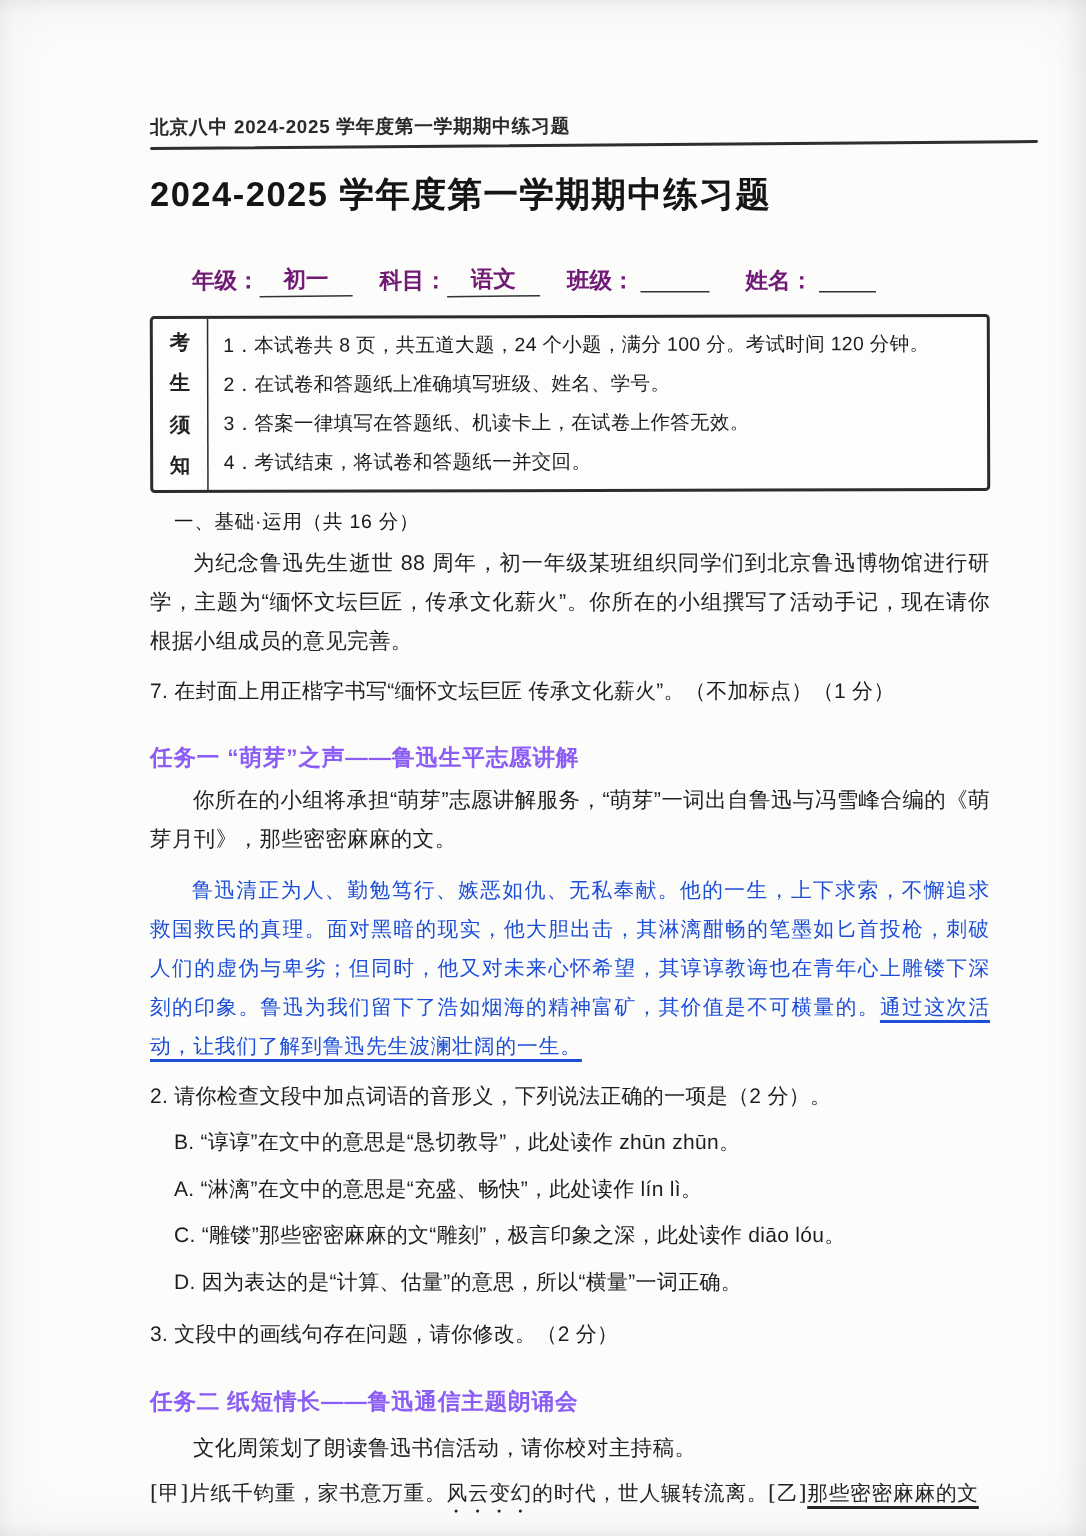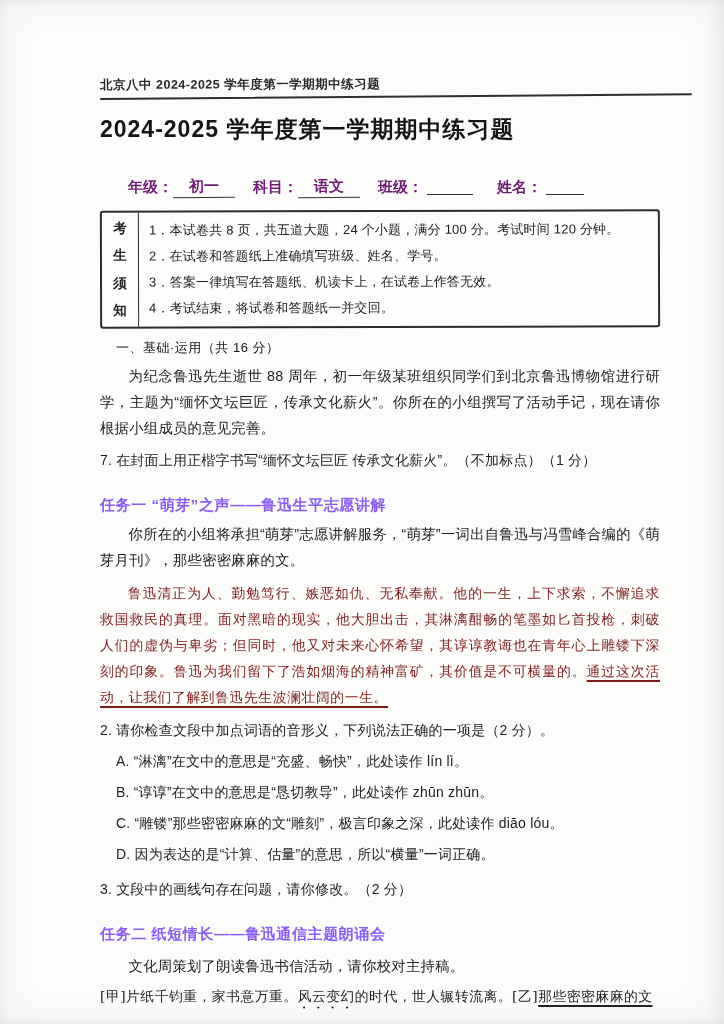--- a/index.html
+++ b/index.html
@@ -86,21 +86,21 @@
   .q-line{
     margin-top:7px;font-size:14px;line-height:24px;color:#1e1e1e;letter-spacing:0.2px;
   }
   .task-heading{
     margin-top:24px;
     font-size:15px;font-weight:bold;color:#8b5cf6;letter-spacing:0.6px;
   }
   .passage{
     margin-top:8px;font-size:13.8px;line-height:26px;
     font-family:Liberation Sans, sans-serif;
-    text-align:justify;color:#7f1d1d;letter-spacing:0.6px;
+    text-align:justify;color:#1d4ed8;letter-spacing:0.6px;
   }
   .passage .indent{display:inline-block;width:2em;}
   .underline-seg{
     text-decoration:underline;
     text-decoration-thickness:1.6px;
     text-underline-offset:4px;
   }
   .options{margin-top:4px;margin-left:16px;font-size:14px;color:#1e1e1e;}
   .option{line-height:31px;letter-spacing:0.2px;}
   .dotted-seg{
@@ -162,22 +162,22 @@
     <div class="para">为纪念鲁迅先生逝世 88 周年，初一年级某班组织同学们到北京鲁迅博物馆进行研学，主题为“缅怀文坛巨匠，传承文化薪火”。你所在的小组撰写了活动手记，现在请你根据小组成员的意见完善。</div>
     <div class="q-line">7. 在封面上用正楷字书写“缅怀文坛巨匠 传承文化薪火”。（不加标点）（1 分）</div>
 
     <div class="task-heading">任务一 “萌芽”之声——鲁迅生平志愿讲解</div>
     <div class="para">你所在的小组将承担“萌芽”志愿讲解服务，“萌芽”一词出自鲁迅与冯雪峰合编的《萌芽月刊》，那些密密麻麻的文。</div>
 
     <div class="passage"><span class="indent"></span><span>鲁迅清正为人、勤勉笃行、嫉恶如仇、无私奉献。他的一生，上下求索，不懈追求救国救民的真理。面对黑暗的现实，他大胆出击，其淋漓酣畅的笔墨如匕首投枪，刺破人们的虚伪与卑劣；但同时，他又对未来心怀希望，其谆谆教诲也在青年心上雕镂下深刻的印象。鲁迅为我们留下了浩如烟海的精神富矿，其价值是不可横量的。</span><span class="underline-seg">通过这次活动，让我们了解到鲁迅先生波澜壮阔的一生。</span></div>
 
     <div class="q-line">2. 请你检查文段中加点词语的音形义，下列说法正确的一项是（2 分）。</div>
     <div class="options">
+      <div class="option">B. “谆谆”在文中的意思是“恳切教导”，此处读作 zhūn zhūn。</div>
       <div class="option">A. “淋漓”在文中的意思是“充盛、畅快”，此处读作 lín lì。</div>
-      <div class="option">B. “谆谆”在文中的意思是“恳切教导”，此处读作 zhūn zhūn。</div>
       <div class="option">C. “雕镂”那些密密麻麻的文“雕刻”，极言印象之深，此处读作 diāo lóu。</div>
       <div class="option">D. 因为表达的是“计算、估量”的意思，所以“横量”一词正确。</div>
     </div>
     <div class="q-line">3. 文段中的画线句存在问题，请你修改。（2 分）</div>
 
     <div class="task-heading">任务二 纸短情长——鲁迅通信主题朗诵会</div>
     <div class="para" style="margin-top:9px;">文化周策划了朗读鲁迅书信活动，请你校对主持稿。</div>
 
     <div class="script-line"><span>[甲]片纸千钧重，家书意万重。</span><span class="dotted-seg">风云变幻</span><span>的时代，世人辗转流离。[乙]</span><span class="underline-seg">那些密密麻麻的文</span></div>
 

